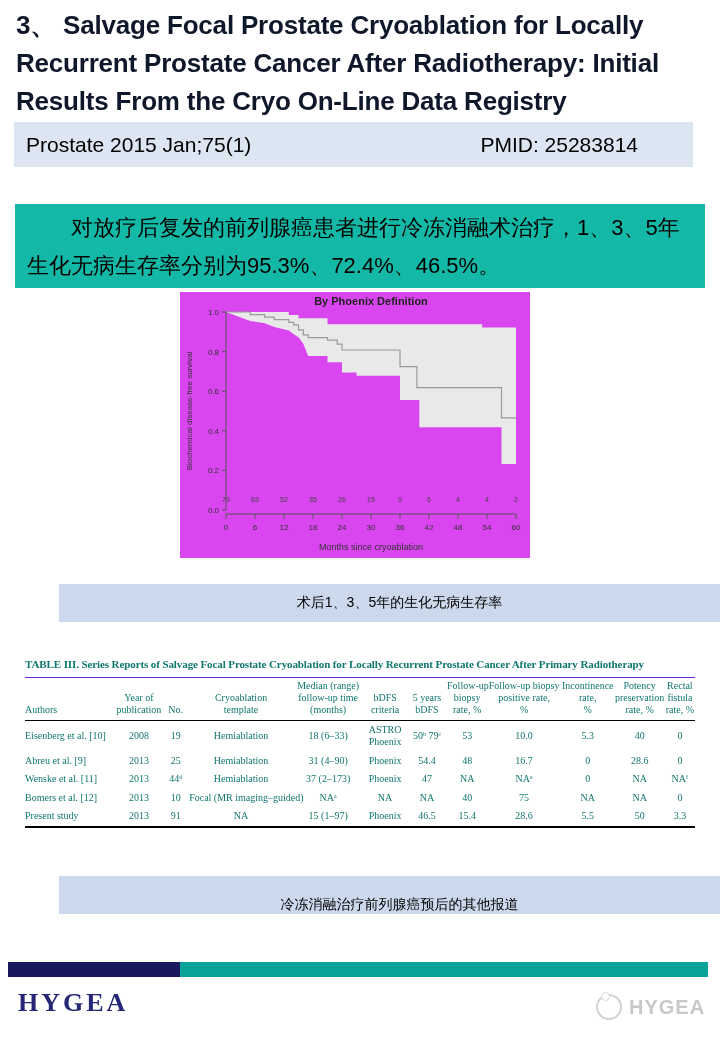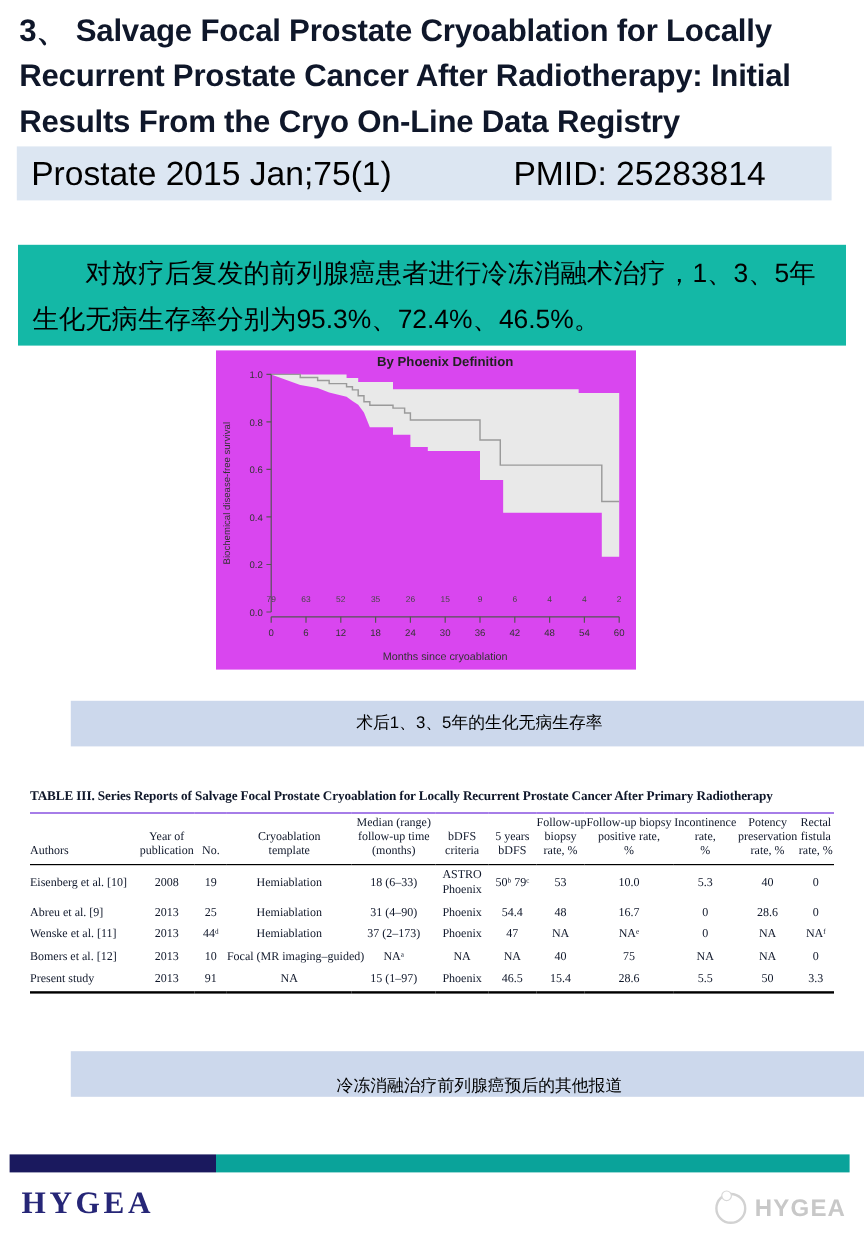--- a/index.html
+++ b/index.html
@@ -4,37 +4,37 @@
 <style>
   html,body{margin:0;padding:0;background:#fff;}
   .slide{position:relative;width:720px;height:1040px;background:#fff;overflow:hidden;
          font-family:"Liberation Sans",sans-serif;color:#000;}
 
   .title{position:absolute;left:16px;top:6px;width:692px;
          font-size:26px;font-weight:bold;line-height:38px;letter-spacing:-0.2px;color:#0f172a;}
 
   .journal-bar{position:absolute;left:14px;top:122px;width:679px;height:45px;
          background:#dce6f2;display:flex;align-items:center;justify-content:space-between;
-         padding:0 55px 0 12px;box-sizing:border-box;font-size:28px;}
+         padding:0 55px 0 12px;box-sizing:border-box;font-size:21px;}
 
   .summary-box{position:absolute;left:15px;top:204px;width:690px;height:84px;
          background:#14b8a6;box-sizing:border-box;padding:5px 12px 0 12px;}
   .summary-box p{margin:0;font-size:22px;line-height:38px;text-indent:2em;
          font-family:"Liberation Sans",sans-serif;}
 
   .chart-wrap{position:absolute;left:180px;top:292px;width:350px;height:266px;background:#d946ef;}
   .chart-wrap svg{font-family:"Liberation Sans",sans-serif;}
 
   .caption-bar{position:absolute;left:15px;width:681px;height:38px;background:#ccd8ec;
          display:flex;align-items:center;justify-content:center;font-size:14px;margin-left:44px;}
   .caption-1{top:584px;}
   .caption-2{top:876px;align-items:flex-end;}
 
   .table-wrap{position:absolute;left:25px;top:658px;width:670px;
-         font-family:"Liberation Serif","DejaVu Serif",serif;color:#0f172a;}
+         font-family:"Liberation Serif","DejaVu Serif",serif;color:#0f766e;}
   .table-title{font-weight:bold;font-size:11px;margin:0 0 7px 0;letter-spacing:-0.1px;}
   table.paper{width:100%;border-collapse:collapse;table-layout:fixed;font-size:10px;}
   table.paper thead th{border-top:1px solid #6d28d9;border-bottom:1px solid #000;
          font-weight:normal;vertical-align:bottom;white-space:pre;line-height:1.22;
          padding:2px 0 3px 0;text-align:center;}
   table.paper tbody{border-bottom:2px solid #000;}
   table.paper td{padding:3px 0;text-align:center;white-space:pre;line-height:1.25;overflow:visible;}
   table.paper th:first-child,table.paper td:first-child{text-align:left;white-space:nowrap;}
 
   .footer-navy{position:absolute;left:8px;top:962px;width:172px;height:15px;background:#1a195e;}

